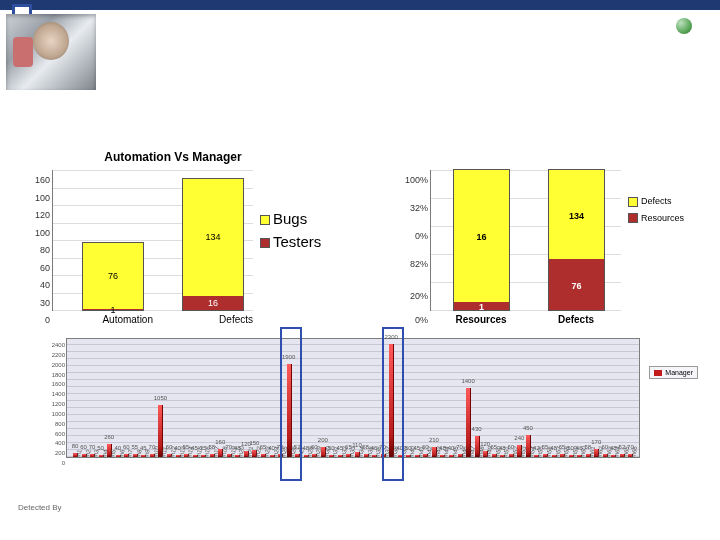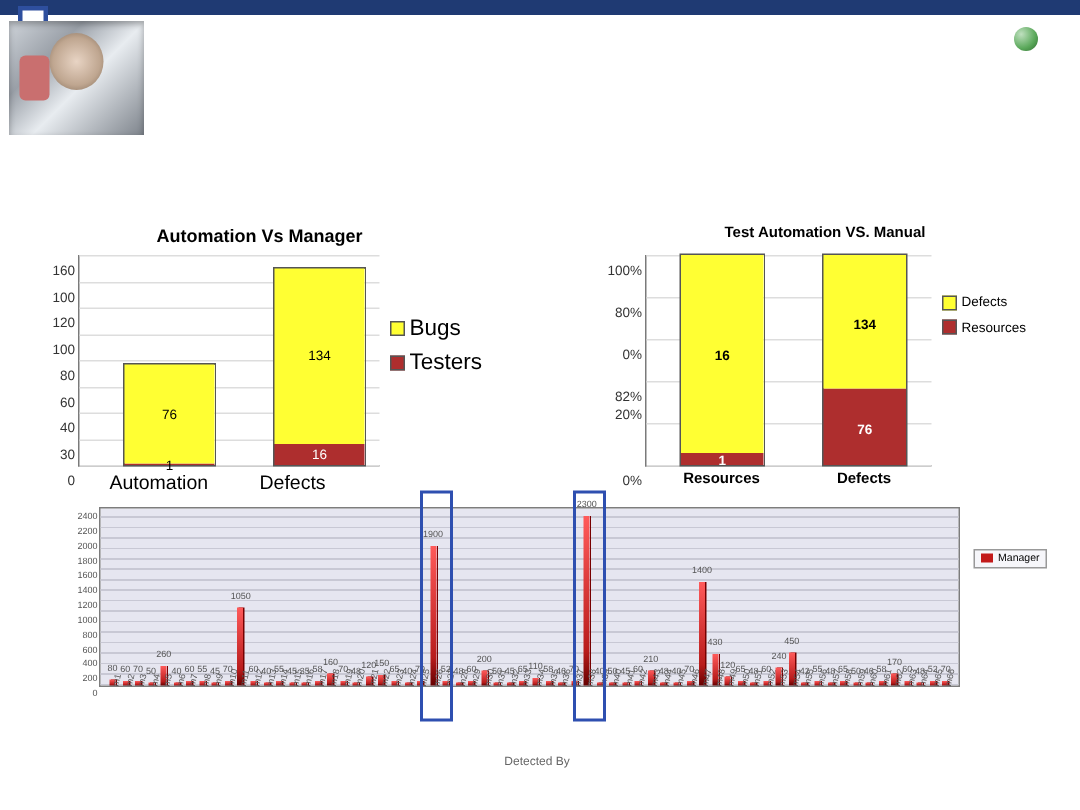--- a/index.html
+++ b/index.html
@@ -16,42 +16,42 @@
   .chart-title{font-size:12px;font-weight:700;text-align:center;margin-bottom:4px}
   .plot1{position:absolute;left:34px;top:20px;width:200px;height:140px;border-left:1px solid #7a7a7a;border-bottom:1px solid #7a7a7a;background:#fff}
   .ytick{position:absolute;right:100%;margin-right:3px;font-size:9px;transform:translateY(50%);color:#333}
   .gridline{position:absolute;left:0;right:0;border-top:1px solid #ddd}
   .bar-group{position:absolute;bottom:0;width:80px}
   .bar-stack{position:absolute;bottom:0;width:60px;left:10px;box-shadow:0 0 0 1px #555}
   .seg{position:absolute;left:0;right:0}
   .seg.yellow{background:#ffff33}
   .seg.red{background:#ae2e2e}
   .barlabel{position:absolute;width:100%;text-align:center;font-size:9px}
-  .xcat{position:absolute;top:100%;margin-top:4px;font-size:13px;width:100%;text-align:left}
+  .xcat{position:absolute;top:100%;margin-top:4px;font-size:10px;width:100%;text-align:right}
   .legend1{position:absolute;left:242px;top:60px;font-size:15px}
   .legend1 .sw{display:inline-block;width:8px;height:8px;margin-right:3px;vertical-align:middle;border:1px solid #555}
   
   .chart2{position:absolute;left:390px;top:150px;width:320px;height:180px}
   .plot2{position:absolute;left:40px;top:20px;width:190px;height:140px;border-left:1px solid #7a7a7a;border-bottom:1px solid #7a7a7a;background:#fff}
   .legend2{position:absolute;left:238px;top:46px;font-size:9px}
   .legend2 .sw{display:inline-block;width:8px;height:8px;margin-right:3px;vertical-align:middle;border:1px solid #555}
   .xcat2{position:absolute;top:100%;margin-top:4px;font-size:10px;width:100%;text-align:center;font-weight:700}
   
   .chart3{position:absolute;left:18px;top:338px;width:680px;height:174px;}
   .c3title{font-size:12px;text-align:center;font-weight:700;color:#535353;text-shadow:1px 1px 0 #eee;margin-bottom:2px}
   .plot3{position:relative;margin:0 58px 0 48px;height:118px;border:1px solid #7d7d7d;background:linear-gradient(0deg,#e6e6f0 0%,#e6e6f0 100%)}
   .plot3 .grid3{position:absolute;inset:0;background:repeating-linear-gradient(0deg,#c8c8d4 0 1px,transparent 1px 7px)}
   .b3{position:absolute;bottom:0;width:4px;background:linear-gradient(180deg,#ff5a5a 0%,#b81c1c 80%,#600 100%);box-shadow:1px 0 0 #700}
   .b3 .v{position:absolute;top:-10px;left:-5px;font-size:6px;color:#555;width:14px;text-align:center}
   .b3 .lab{position:absolute;top:100%;left:50%;transform:rotate(-78deg);transform-origin:left top;font-size:6px;color:#555;white-space:nowrap}
   .y3{position:absolute;right:100%;margin-right:2px;font-size:6px;color:#555;transform:translateY(50%)}
   .legend3{position:absolute;right:0;top:28px;font-size:7px;border:1px solid #999;padding:2px 4px;background:#f6f6fa}
   .legend3 .sw{display:inline-block;width:8px;height:6px;background:#c21a1a;margin-right:3px;vertical-align:middle}
   .highlight-box{position:absolute;border:2px solid #2e4fb0;pointer-events:none}
-  .xlab3{position:absolute;left:0;right:0;bottom:0;text-align:center;font-size:8px;color:#666}
+  .xlab3{position:absolute;left:0;right:0;bottom:0;text-align:left;font-size:8px;color:#666}
 </style>
 </head>
 <body>
 <div class="slide">
   <div class="topbar"></div>
   <div class="topbar-left"></div>
   <div class="topdot"></div>
   <div class="robot"></div>
 
   <div class="chart1">
@@ -94,32 +94,31 @@
           <div class="xcat">Defects</div>
         </div>
       </div>
     <div class="legend1">
       <div><span class="sw" style="background:#ffff33"></span><span>Bugs</span></div>
       <div style="margin-top:6px"><span class="sw" style="background:#ae2e2e"></span><span>Testers</span></div>
     </div>
   </div>
 
   <div class="chart2">
-    <div class="chart-title" style="font-size:10px">Test Automation VS. Manual</div>
     <div class="plot2" id="plot2">
         <div class="gridline" style="top: 140px;"></div>
         <div class="ytick" style="top: 140px;">0%</div>
         <div class="gridline" style="top: 112px;"></div>
-        <div class="ytick" style="top: 96px;">20%</div>
+        <div class="ytick" style="top: 116px;">20%</div>
         <div class="gridline" style="top: 84px;"></div>
         <div class="ytick" style="top: 84px;">82%</div>
         <div class="gridline" style="top: 56px;"></div>
         <div class="ytick" style="top: 56px;">0%</div>
         <div class="gridline" style="top: 28px;"></div>
-        <div class="ytick" style="top: 28px;">80%</div>
+        <div class="ytick" style="top: 28px;">32%</div>
         <div class="gridline" style="top: 0px;"></div>
         <div class="ytick" style="top: 0px;">100%</div>
         <div class="bar-group" style="width: 70px; left: 15px;">
           <div class="bar-stack" style="width: 55px; left: 8px; height: 140px;">
             <div class="seg red" style="bottom: 0px; height: 8.23529px;"></div>
             <div class="seg yellow" style="bottom: 8.23529px; height: 131.765px;"></div>
             <div class="barlabel" style="font-weight: 700; bottom: 68.1176px;">16</div>
             <div class="barlabel" style="font-weight: 700; color: rgb(255, 255, 255); bottom: -1.88235px;">1</div>
           </div>
           <div class="xcat2">Resources</div>

